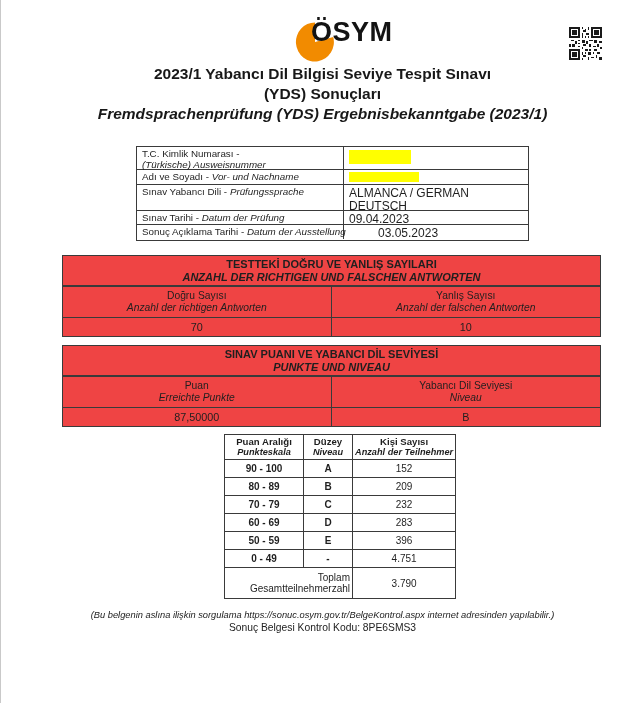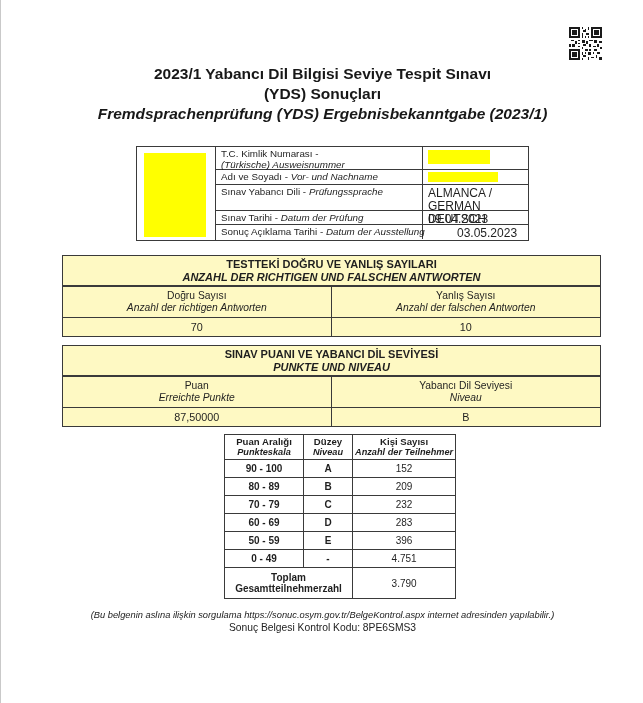--- a/index.html
+++ b/index.html
@@ -9,38 +9,38 @@
   
   #logo-wrap{position:absolute;left:294px;top:19px;width:110px;height:44px;}
   #logo-circle{position:absolute;left:0;top:2px;}
   #logo-text{position:absolute;left:16px;top:-2px;font-size:27px;font-weight:bold;letter-spacing:.5px;color:#131313;}
   #qr{position:absolute;left:568px;top:27px;width:33px;height:33px;}
 
   #title{position:absolute;left:0;top:64px;width:643px;text-align:center;line-height:20px;font-size:15.5px;font-weight:bold;color:#181818;}
   #title .t3{font-style:italic;}
 
   
-  #ptable{position:absolute;left:135px;top:146px;width:393px;height:95px;border:1.5px solid #3a3a3a;display:flex;box-sizing:border-box;background:#fff;}
+  #ptable{position:absolute;left:135px;top:146px;width:393px;height:95px;border:1.5px solid #3a3a3a;display:flex;box-sizing:border-box;background:#fff;flex-direction:column;}
   #photo-cell{width:79px;border-right:1.5px solid #3a3a3a;position:relative;box-sizing:border-box;flex:none;}
   #photo-redact{position:absolute;left:7px;top:6px;right:9px;bottom:3px;background:#FFFF00;}
   #prows{flex:1;display:flex;flex-direction:column;}
   .prow{display:flex;border-bottom:1.5px solid #3a3a3a;box-sizing:border-box;}
   .prow:last-child{border-bottom:none;}
   .plabel{width:207px;flex:none;border-right:1.5px solid #3a3a3a;box-sizing:border-box;padding:2px 4px 1px 5px;font-size:9.8px;line-height:10.8px;white-space:nowrap;}
   .prow.wrap .plabel{white-space:normal;}
   .prow.wrap .plabel .de{display:block;}
   .plabel .de{font-style:italic;}
   .pvalue{flex:1;padding:2px 3px 1px 5px;font-size:12px;line-height:13px;position:relative;}
   .r1{height:23px;} .r2{height:14.5px;} .r3{height:26px;} .r4{height:14.5px;} .r5{height:14px;gap:29px;}
   .vredact{background:#FFFF00;display:block;}
   .vr1{width:62px;height:14px;margin-top:1px;}
   .vr2{width:70px;height:10px;margin-top:0px;}
 
   
-  .stable{position:absolute;left:61px;width:539px;border:1.5px solid #3a3a3a;box-sizing:border-box;background:#fef9c3;}
+  .stable{position:absolute;left:61px;width:539px;border:1.5px solid #3a3a3a;box-sizing:border-box;background:#ef4444;}
   #answers-table{top:255px;}
   #score-table{top:345px;}
   .sheader{border-bottom:2.5px solid #3a3a3a;text-align:center;font-weight:bold;font-size:11px;line-height:12.5px;padding:2px 0 2px 0;}
   .sheader .de{font-style:italic;display:block;}
   .scols{display:flex;border-bottom:1.5px solid #3a3a3a;}
   .scol{width:50%;box-sizing:border-box;text-align:center;font-size:10.3px;line-height:12px;padding:3px 0 3px 0;}
   .scol.c1{border-right:1.5px solid #3a3a3a;}
   .scol .de{font-style:italic;display:block;}
   .svals{display:flex;height:18px;}
   .sval{width:50%;box-sizing:border-box;text-align:center;font-size:10.8px;line-height:18px;}
@@ -48,32 +48,38 @@
 
   
   #dist{position:absolute;left:223px;top:434px;border-collapse:collapse;background:#fff;}
   #dist td{border:1.5px solid #3a3a3a;text-align:center;vertical-align:middle;padding:1px 2px;}
   #dist .hd{font-weight:bold;font-size:9.6px;line-height:11px;}
   #dist .hd .de{font-style:italic;display:block;font-size:9.2px;white-space:nowrap;text-align:center;}
   #dist .c-range{width:74px;font-weight:bold;font-size:10px;height:15px;}
   #dist .c-level{width:44px;font-weight:bold;font-size:10px;}
   #dist .c-count{width:89px;font-size:10px;font-weight:normal;}
   #dist .total td{height:28px;}
-  #dist .total .lbl{font-weight:bold;font-size:10px;line-height:11.5px;}
+  #dist .total .lbl{font-weight:normal;font-size:10px;line-height:11.5px;text-align:right;}
 
   
   #footer{position:absolute;left:0;top:609px;width:643px;text-align:center;}
   #footer .note{font-style:italic;font-size:9.3px;line-height:12px;color:#222;text-align:center;}
   #footer .code{font-size:10.3px;line-height:13px;color:#222;}
 </style>
 </head>
 <body>
 
 <div id="page">
 
+  <div id="logo-wrap">
+    <svg id="logo-circle" width="40" height="42" viewBox="0 0 40 42">
+      <path d="M20,21 L38.3,16.1 A19,19.5 0 1 1 20,1.5 Z" fill="#F28B00"></path>
+    </svg>
+    <span id="logo-text">ÖSYM</span>
+  </div>
 
   <svg id="qr" viewBox="0 0 21 21" shape-rendering="crispEdges">
     <rect x="0" y="0" width="21" height="21" fill="#fff"></rect>
     <g fill="#1a1a1a">
       <rect x="0" y="0" width="7" height="7"></rect>
         <rect x="14" y="0" width="7" height="7"></rect>
         <rect x="0" y="14" width="7" height="7"></rect>
       <rect x="1" y="1" width="5" height="5" fill="#fff"></rect>
         <rect x="15" y="1" width="5" height="5" fill="#fff"></rect>
         <rect x="1" y="15" width="5" height="5" fill="#fff"></rect>

